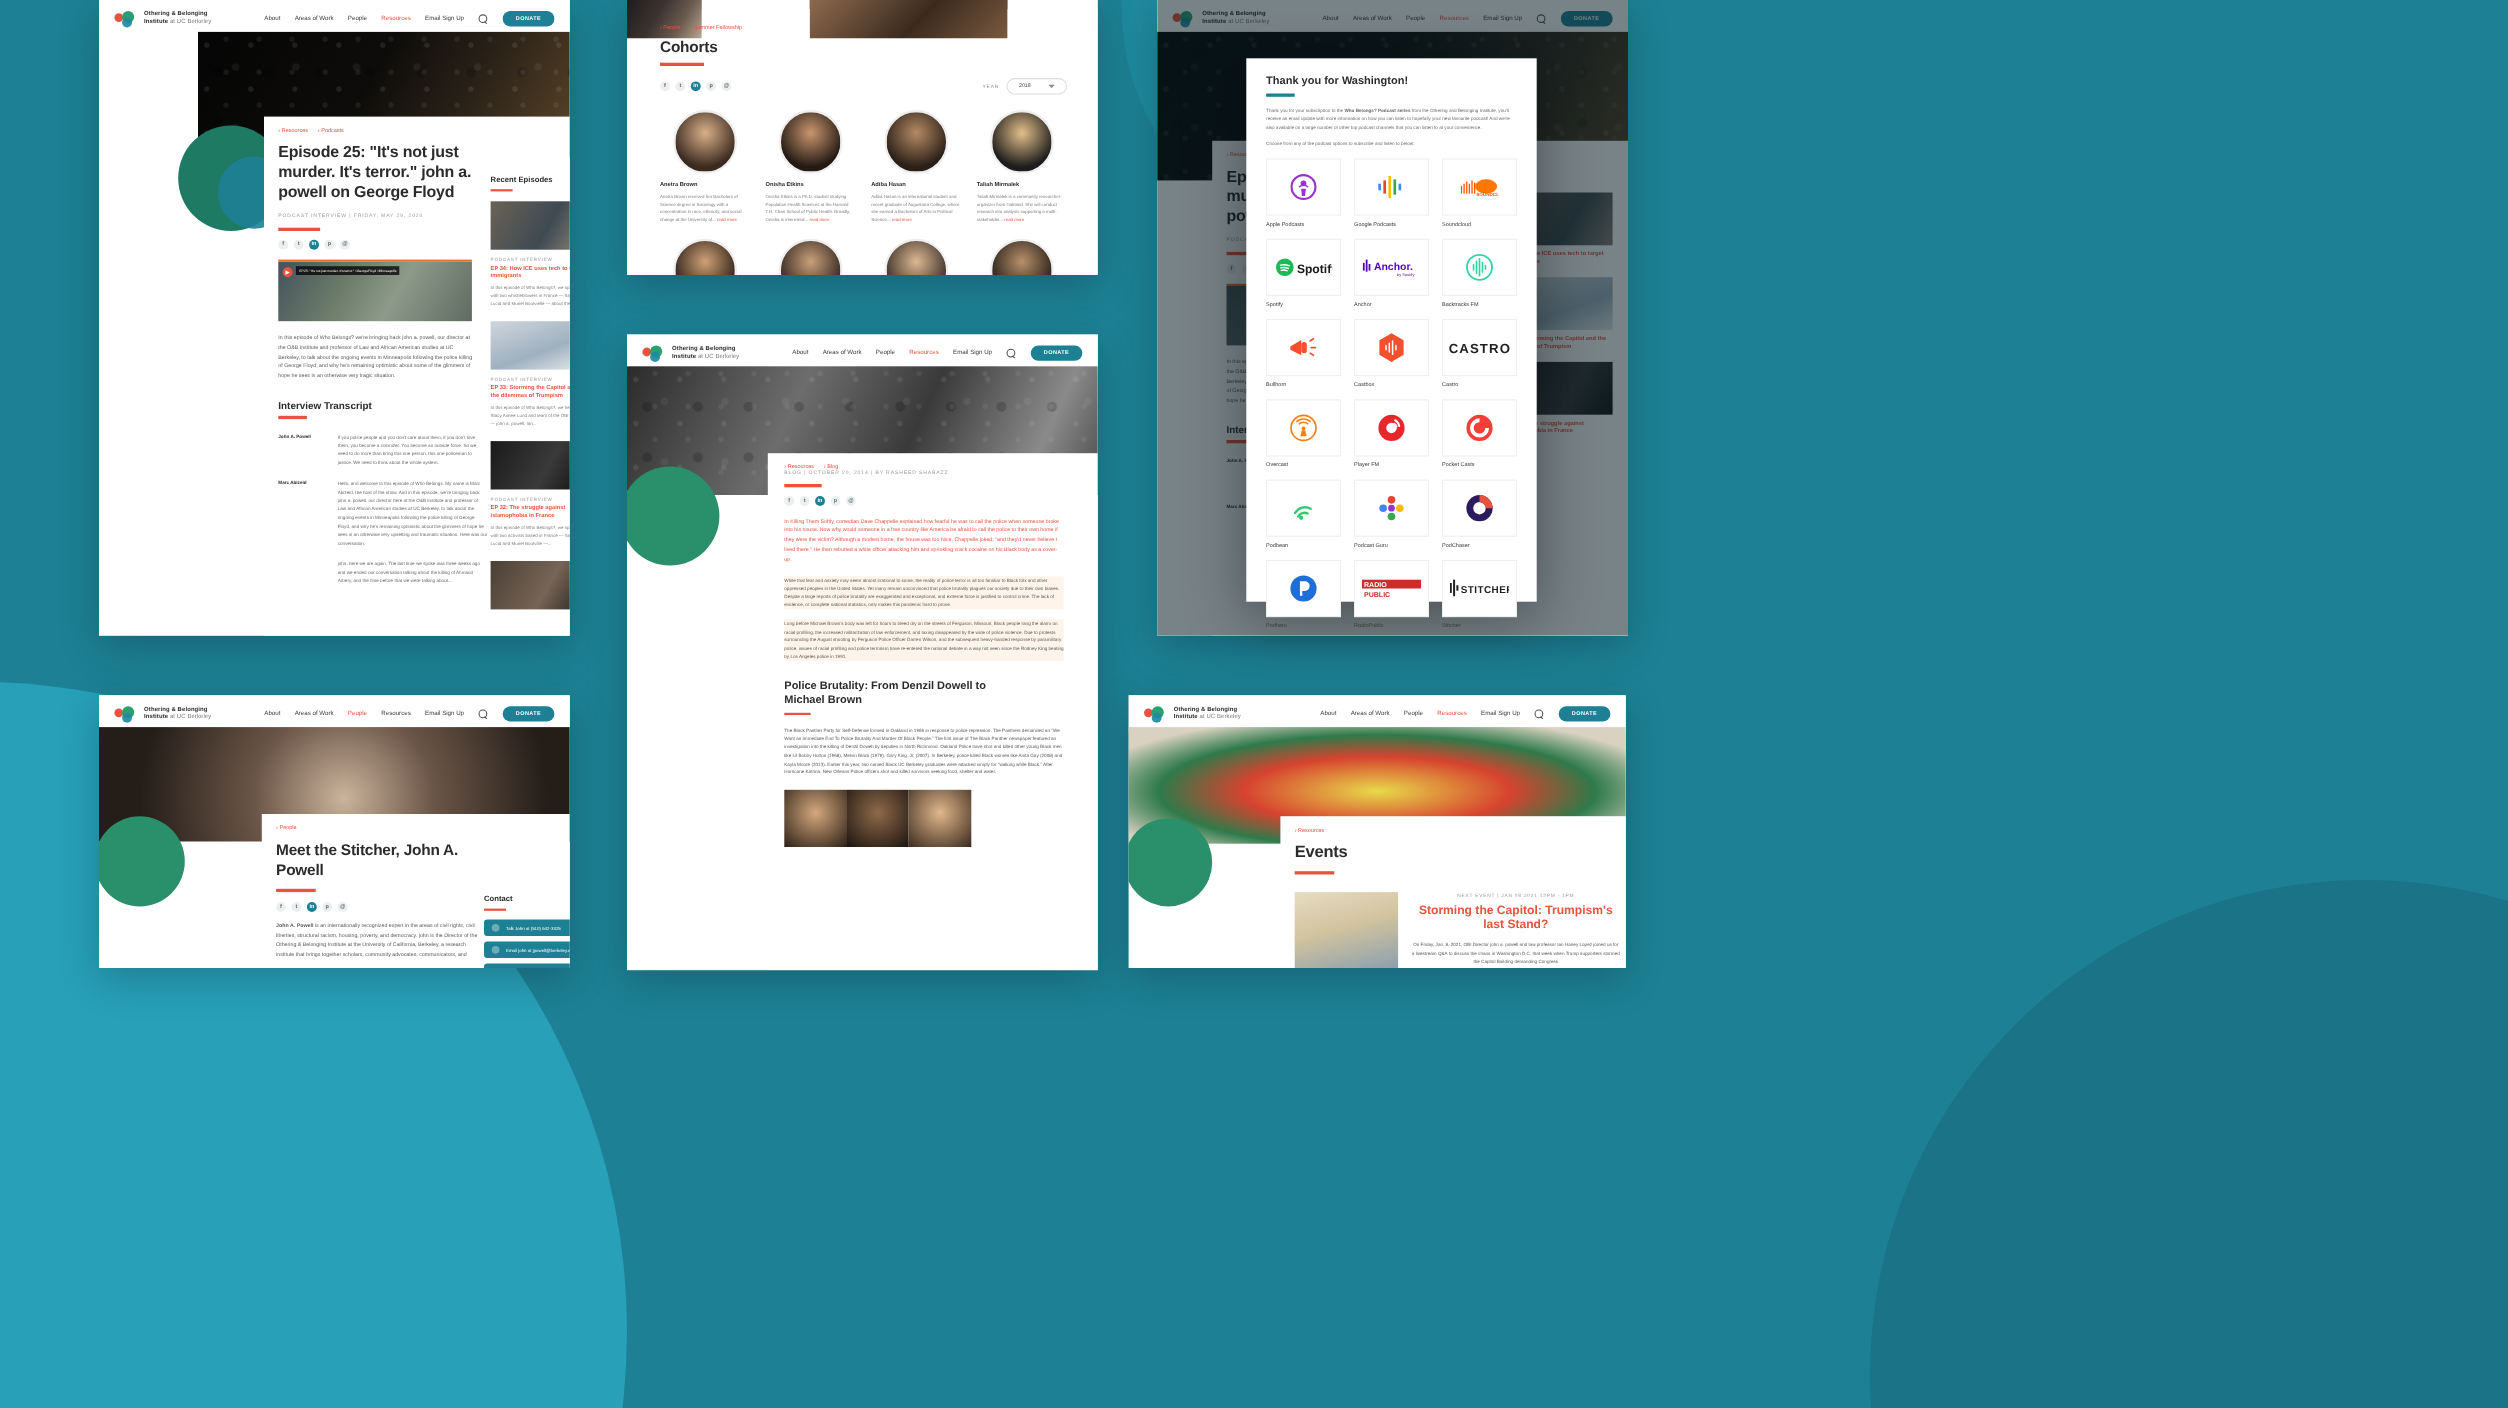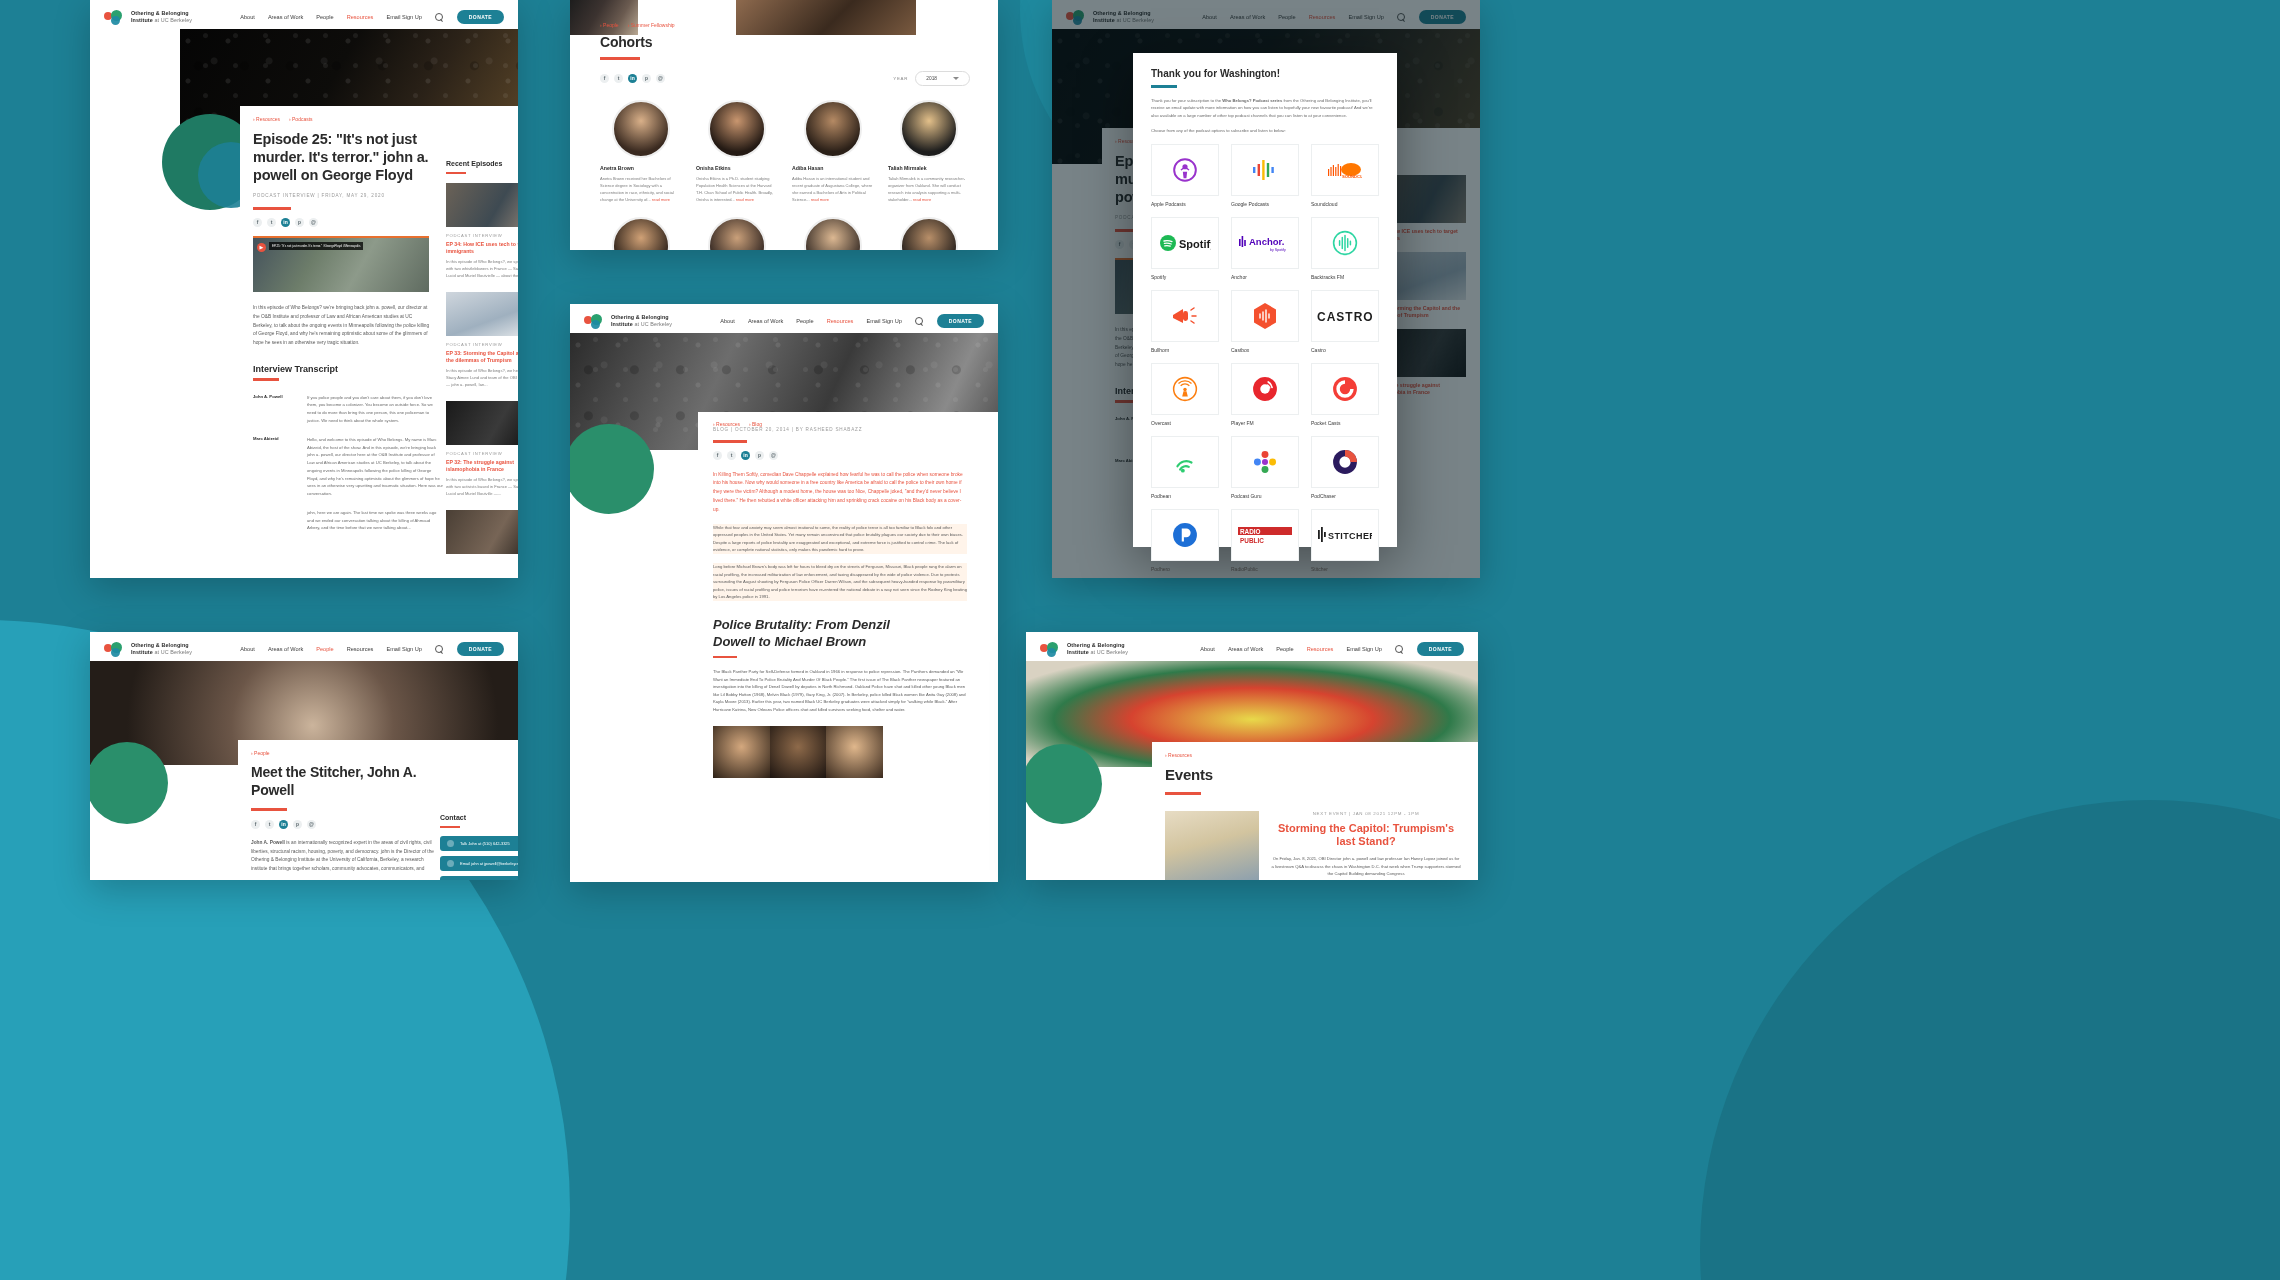--- a/index.html
+++ b/index.html
@@ -352,21 +352,21 @@
         <span class="sh">t</span>
         <span class="sh on">in</span>
         <span class="sh">p</span>
         <span class="sh">@</span>
       </div>
 
       <p class="ptxt" style="margin-top:11px; width:254px; color:#e8533f;">In Killing Them Softly, comedian Dave Chappelle explained how fearful he was to call the police when someone broke into his house. Now why would someone in a free country like America be afraid to call the police to their own home if they were the victim? Although a modest home, the house was too Nice, Chappelle joked, "and they'd never believe I lived there." He then rebutted a white officer attacking him and sprinkling crack cocaine on his Black body as a cover-up.</p>
       <p class="ptxt sm" style="margin-top:9px; width:254px; background:#fff4ea;">While that fear and anxiety may seem almost irrational to some, the reality of police terror is all too familiar to Black folx and other oppressed peoples in the United States. Yet many remain unconvinced that police brutality plagues our society due to their own biases. Despite a large reports of police brutality are exaggerated and exceptional, and extreme force is justified to control crime. The lack of evidence, or complete national statistics, only makes this pandemic hard to prove.</p>
       <p class="ptxt sm" style="margin-top:9px; width:254px; background:#fff4ea;">Long before Michael Brown's body was left for hours to bleed dry on the streets of Ferguson, Missouri, Black people rang the alarm on racial profiling, the increased militarization of law enforcement, and taxing disappeared by the wide of police violence. Due to protests surrounding the August shooting by Ferguson Police Officer Darren Wilson, and the subsequent heavy-handed response by paramilitary police, issues of racial profiling and police terrorism have re-entered the national debate in a way not seen since the Rodney King beating by Los Angeles police in 1991.</p>
 
-      <h2 class="h2" style="font-size:13px; line-height:1.3; margin:16px 0 5px; width:190px;font-style:italic;">Police Brutality: From Denzil Dowell to Michael Brown</h2>
+      <h2 class="h2" style="font-size:10px; line-height:1.3; margin:16px 0 5px; width:190px;">Police Brutality: From Denzil Dowell to Michael Brown</h2>
       <div class="rule" style="width:24px; margin-bottom:10px;"></div>
       <p class="ptxt sm" style="width:254px;">The Black Panther Party for Self-Defense formed in Oakland in 1966 in response to police repression. The Panthers demanded an "We Want an Immediate End To Police Brutality And Murder Of Black People." The first issue of The Black Panther newspaper featured an investigation into the killing of Denzil Dowell by deputies in North Richmond. Oakland Police have shot and killed other young Black men like Lil Bobby Hutton (1968), Melvin Black (1979), Gary King, Jr. (2007). In Berkeley, police killed Black women like Anita Gay (2008) and Kayla Moore (2013). Earlier this year, two named Black UC Berkeley graduates were attacked simply for "walking while Black." After Hurricane Katrina, New Orleans Police officers shot and killed survivors seeking food, shelter and water.</p>
 
       <div style="margin-top:12px; width:170px; height:52px; display:flex;">
         <span style="flex:1;background:radial-gradient(circle at 50% 40%,#d4a87e,#2c2016);"></span>
         <span style="flex:1;background:radial-gradient(circle at 50% 40%,#8e6a4a,#1c1410);"></span>
         <span style="flex:1;background:radial-gradient(circle at 50% 40%,#e0b78c,#3a2a1e);"></span>
       </div>
     </div>
   </div>
@@ -740,21 +740,21 @@
         <a class="active">Resources</a>
         <a>Email Sign Up</a>
         <span class="search-ic"></span>
         <button class="donate">DONATE</button>
       </nav>
     </div>
     <div class="hero hero-art" style="position:absolute; left:0; top:29px; width:452px; height:106px;
                 background:radial-gradient(ellipse at 50% 55%,#e8d94a 0%,#d6432f 38%,#2f7a4a 62%,#d9d2c2 85%);"></div>
     <div class="green-blob" style="left:-4px; top:112px; width:80px; height:80px; background:#2a8f6b;"></div>
 
-    <div class="card" style="left:126px; top:110px; width:326px; bottom:0; padding:10px 16px 0 13px;">
+    <div class="card" style="left:138px; top:110px; width:326px; bottom:0; padding:10px 16px 0 13px;">
       <div class="crumb">
         <span>Resources</span>
       </div>
       <h1 class="h1" style="font-size:15px; margin:8px 0 9px;">Events</h1>
       <div class="rule" style="width:36px; margin-bottom:16px;"></div>
 
       <div style="display:flex; gap:12px;text-align:center;">
         <div style="flex:none; width:94px; height:70px;
                     background:linear-gradient(165deg,#e7dcc4 0%,#d2c49f 45%,#8b9fae 100%);"></div>
         <div style="width:190px;">

